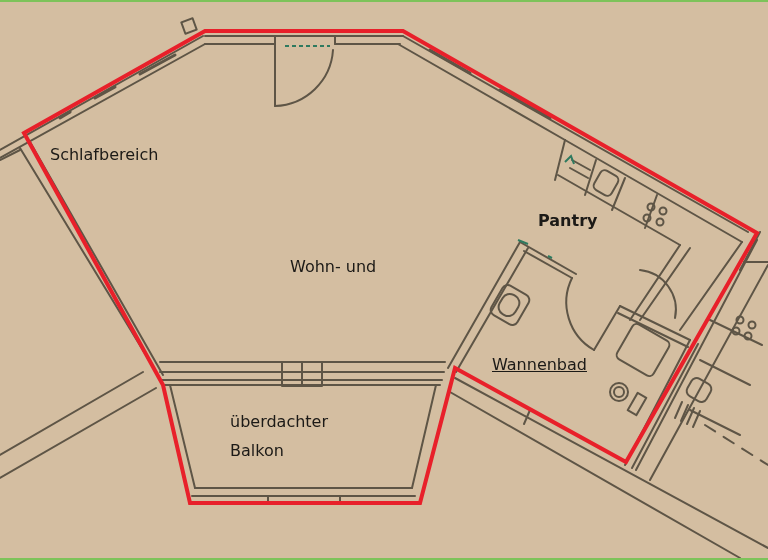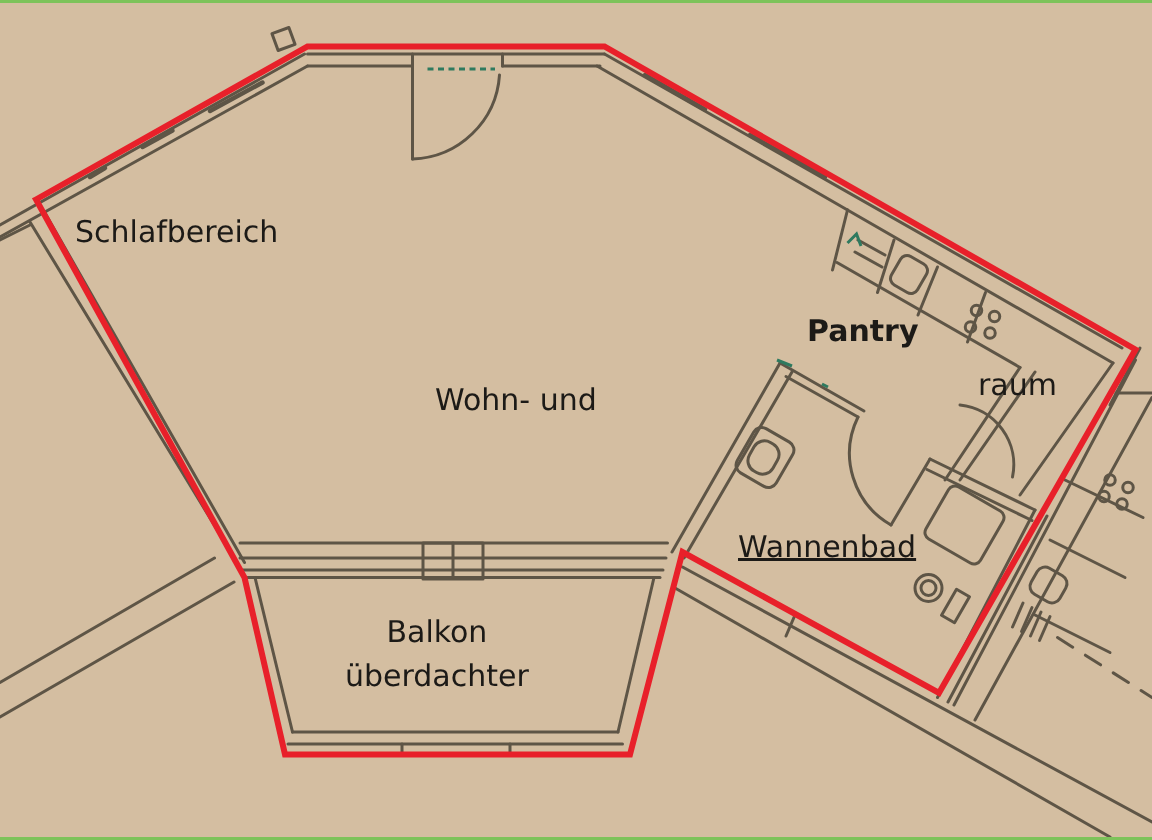--- a/index.html
+++ b/index.html
@@ -4,24 +4,23 @@
   <style>
     html, body { margin: 0; padding: 0; }
     body { width: 768px; height: 560px; overflow: hidden; background: #d6c0a4; }
     .canvas { position: relative; width: 768px; height: 560px; background: #d4bea1; }
     .border-top { position: absolute; left: 0; top: 0; width: 768px; height: 2px; background: #7dc35a; }
     .border-bottom { position: absolute; left: 0; bottom: 0; width: 768px; height: 2px; background: #7dc35a; }
     svg.plan { position: absolute; left: 0; top: 0; }
     .label {
       position: absolute;
       font-family: "DejaVu Sans", sans-serif;
-      font-size: 20px;
+      font-size: 16px;
       color: #1c1a17;
       line-height: 29px;
-      text-align: center;
       white-space: nowrap;
     }
     .label span { display: block; }
   </style>
 </head>
 <body>
 
 <div class="canvas">
   <div class="border-top"></div>
 
@@ -158,24 +157,23 @@
   <div class="label" style="left:50px; top:140px;">
     <span>Schlafbereich</span>
   </div>
   <div class="label" style="left:290px; top:236px;margin-top:16px;">
     <span>Wohn- und</span>
   </div>
   <div class="label" style="left:538px; top:206px;font-weight:bold;">
     <span>Pantry</span>
   </div>
   <div class="label" style="left:652px; top:242px;">
-    <span>raum</span>
   </div>
   <div class="label" style="left:492px; top:350px;text-decoration:underline;">
     <span>Wannenbad</span>
   </div>
   <div class="label" style="left:230px; top:407px;">
+    <span>überdachter</span>
     <span>Balkon</span>
-    <span>überdachter</span>
   </div>
 
   <div class="border-bottom"></div>
 </div>
 
 </body></html>

